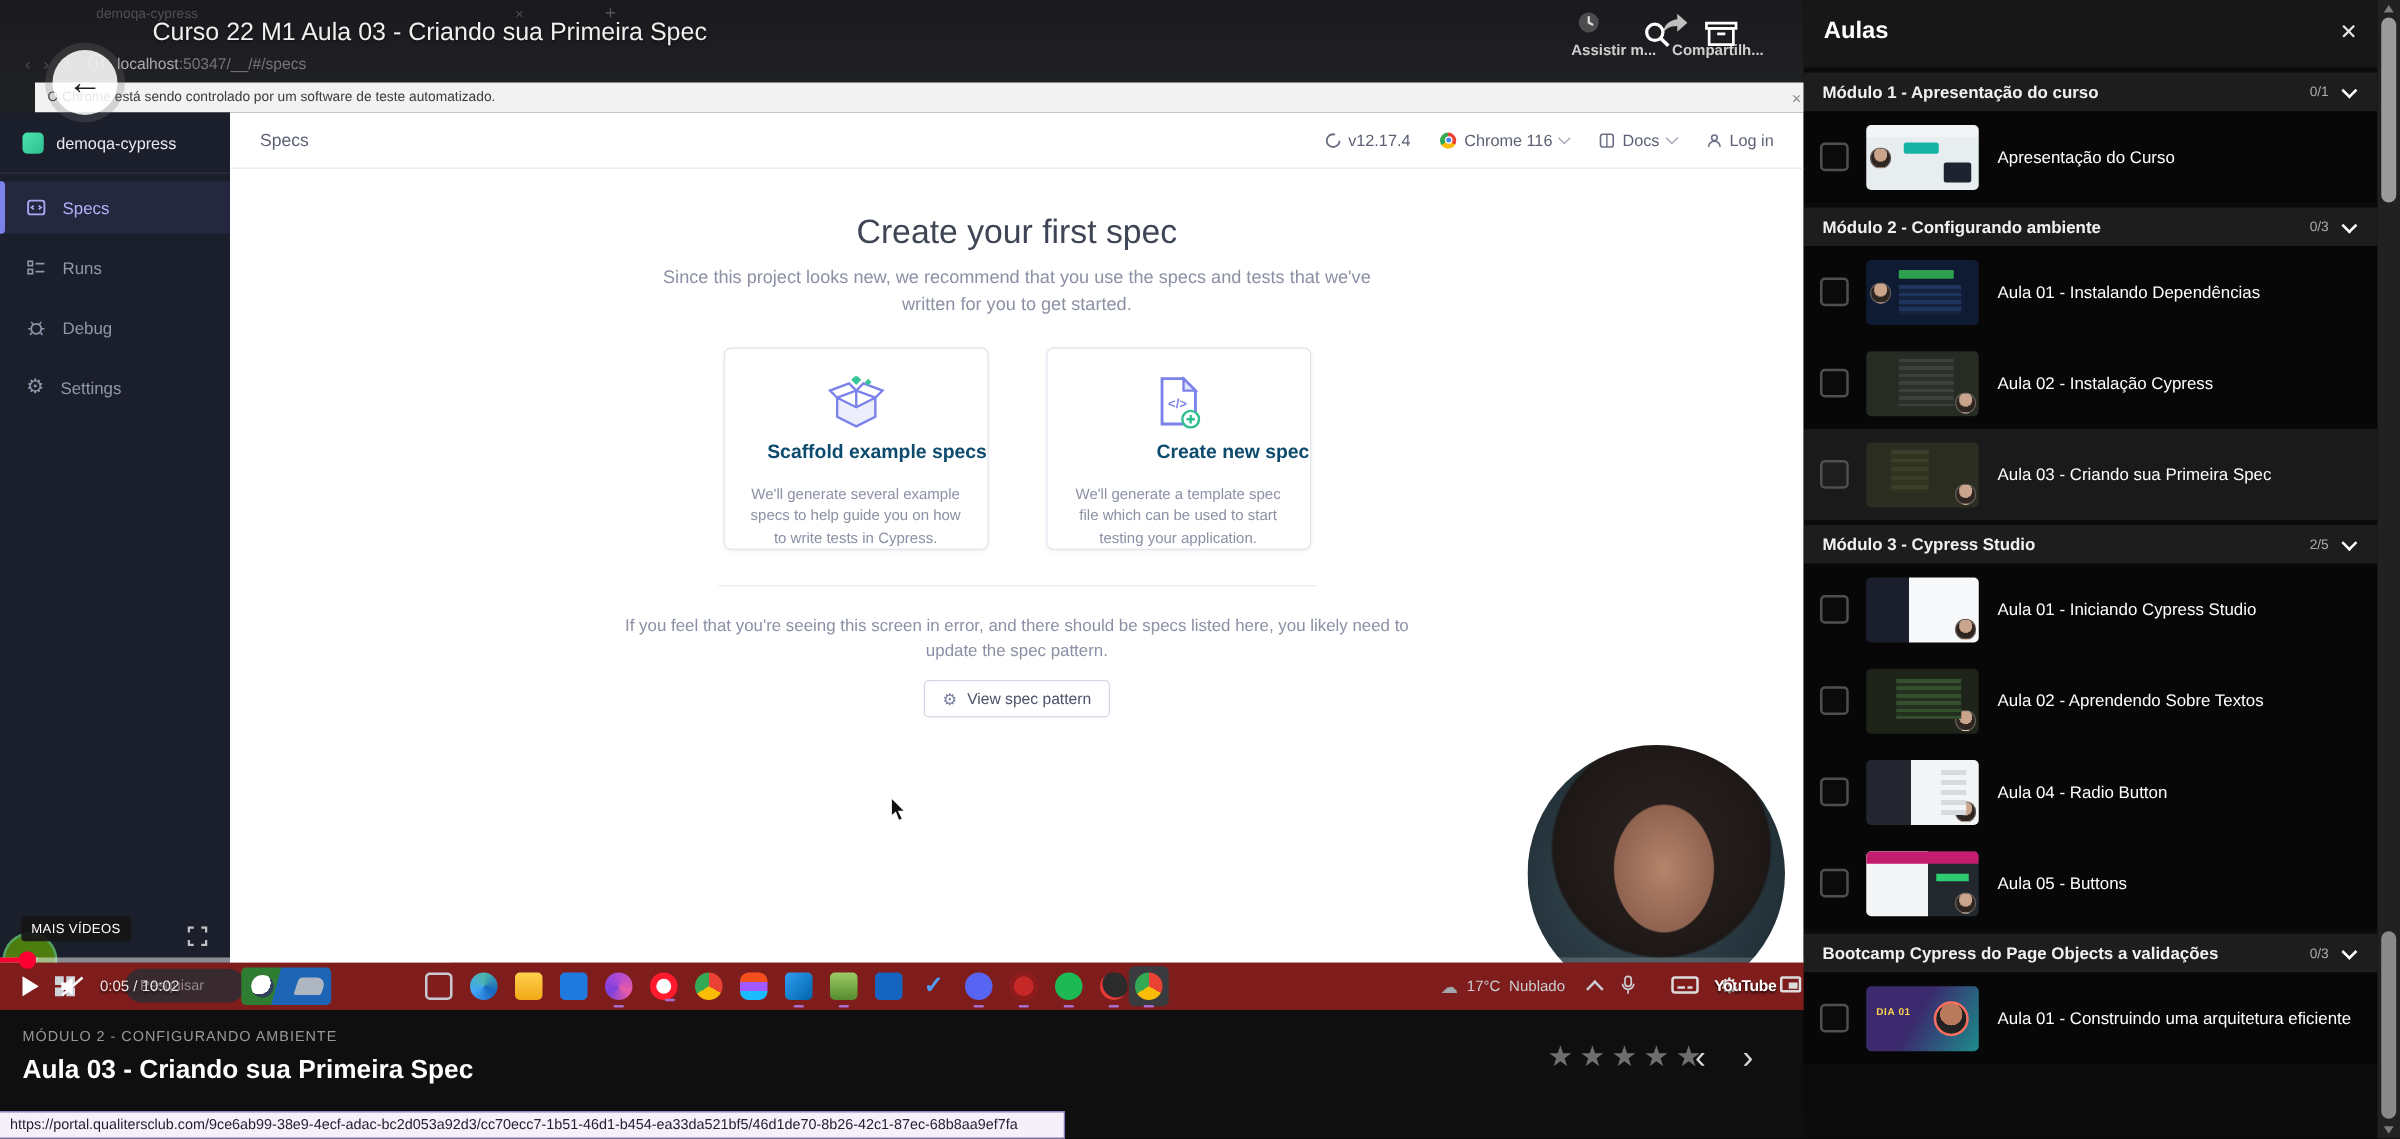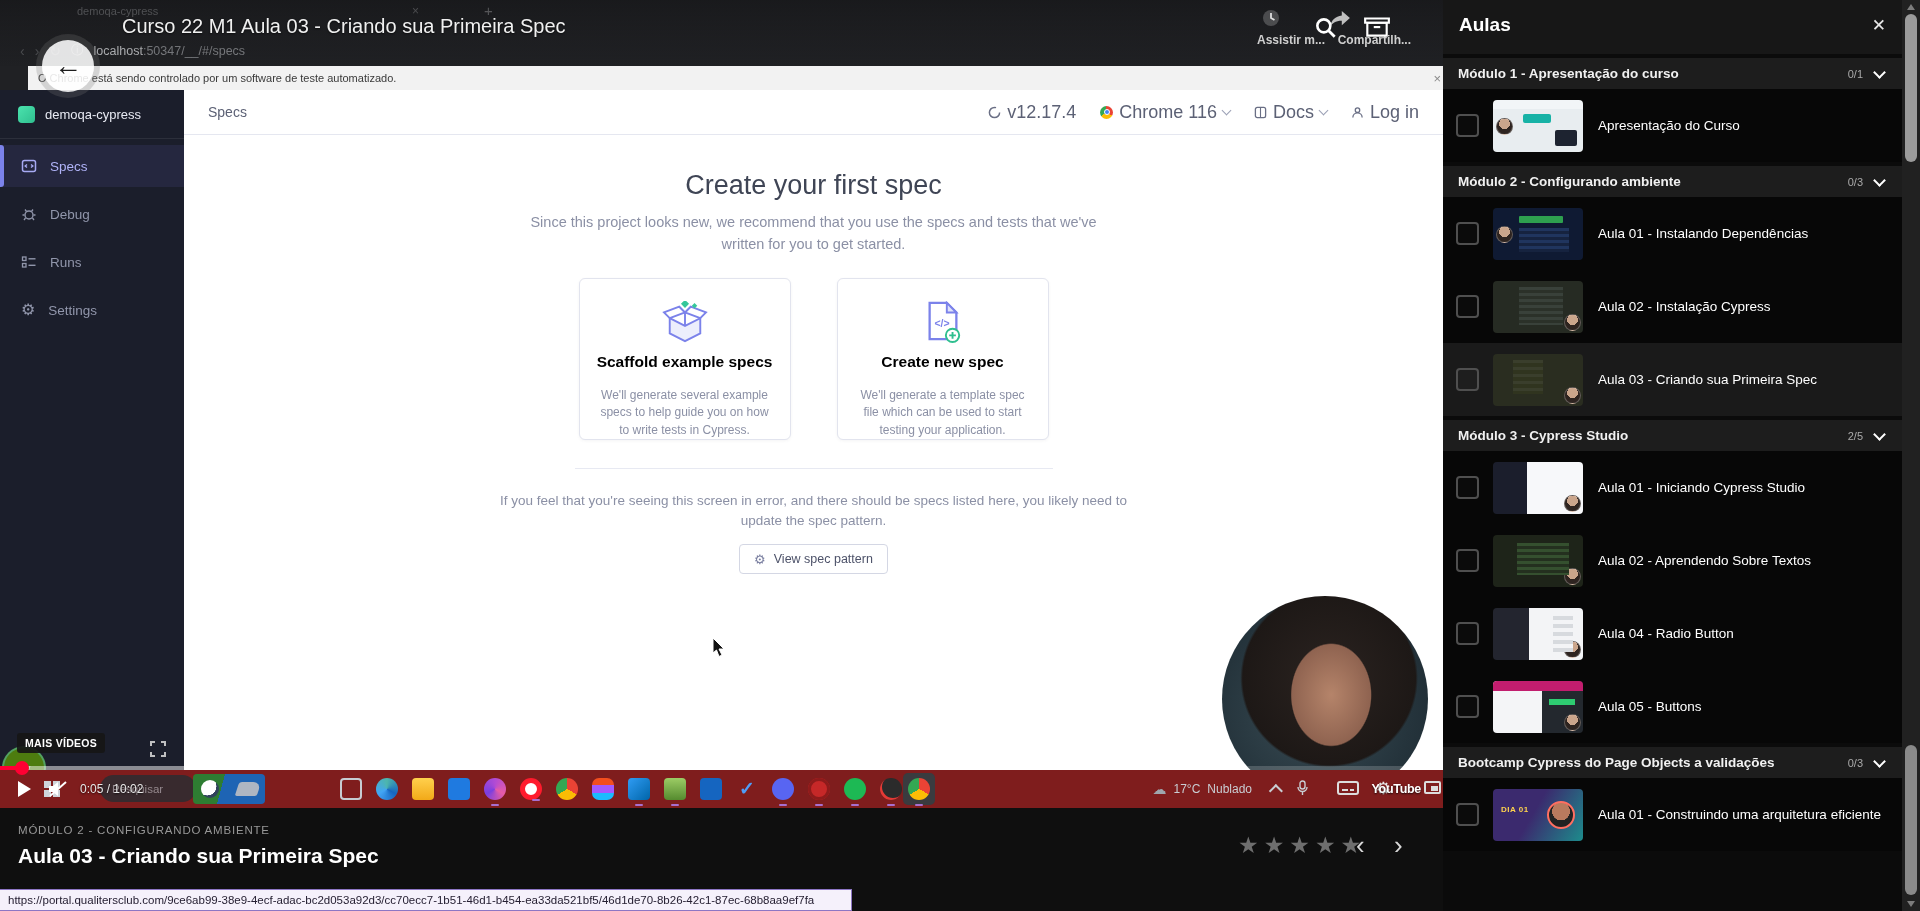--- a/index.html
+++ b/index.html
@@ -46,52 +46,52 @@
   .cy-proj-name{font-size:13px;color:#e8eaf3;}
   .cy-item{height:42px;display:flex;align-items:center;gap:13px;padding-left:21px;color:#9196ab;font-size:13.5px;position:relative;margin-top:6px;}
   .cy-item.active{color:#b0b3f8;background:rgba(125,130,245,.10);}
   .cy-item.active::before{content:"";position:absolute;left:0;top:0;bottom:0;width:4px;background:#7b82ea;border-radius:0 3px 3px 0;}
   .cy-item svg{flex:none;}
   .cy-gear{font-size:16px;line-height:1;}
 
   .cy-main{flex:1;background:#fff;position:relative;}
   .cy-header{height:44px;border-bottom:1px solid #e5e7f0;display:flex;align-items:center;padding:0 24px;}
   .cy-page-title{font-size:14px;color:#5c6175;}
-  .cy-hright{margin-left:auto;display:flex;align-items:center;gap:24px;font-size:18px;color:#5c6175;}
+  .cy-hright{margin-left:auto;display:flex;align-items:center;gap:24px;font-size:13px;color:#5c6175;}
   .cy-hitem{display:flex;align-items:center;gap:6px;}
   .chev{width:6px;height:6px;border-right:1.6px solid #9ba0b5;border-bottom:1.6px solid #9ba0b5;transform:rotate(45deg);margin-top:-3px;}
   .chrome-dot{width:13px;height:13px;border-radius:50%;background:conic-gradient(#ea4335 0 33%,#fbbc05 0 66%,#34a853 0 100%);position:relative;}
   .chrome-dot i{position:absolute;left:3.5px;top:3.5px;width:6px;height:6px;border-radius:50%;background:#4285f4;border:1.5px solid #fff;box-sizing:border-box;}
 
   .cy-content{position:absolute;left:0;top:44px;right:0;bottom:0;text-align:center;}
   .cy-h1{margin-top:36px;font-size:27px;font-weight:400;color:#3f4555;}
   .cy-sub{margin:10px auto 0;width:600px;font-size:14.5px;line-height:1.55;color:#8b90a5;}
   .cards{display:flex;justify-content:center;gap:46px;margin-top:22px;}
   .card{width:210px;height:160px;border:1px solid #e2e4ee;border-radius:6px;background:#fff;box-shadow:0 1px 3px rgba(60,64,90,.06);}
   .card .cic{margin-top:20px;height:46px;display:flex;align-items:center;justify-content:center;}
-  .card h3{margin:8px 0 16px;font-size:15.5px;font-weight:bold;color:#000000;}
+  .card h3{margin:8px 0 16px;font-size:15.5px;font-weight:bold;color:#0c4a6e;text-align:right;}
   .card p{margin:6px 16px 0;font-size:12px;line-height:1.45;color:#8b90a5;}
   .cy-hr{width:478px;margin:28px auto 0;border-top:1px solid #e7e9f2;}
   .cy-foot{margin:22px auto 0;width:660px;font-size:13.5px;line-height:1.5;color:#8b90a5;}
   .pattern-btn{margin-top:13px;display:inline-flex;align-items:center;gap:8px;border:1px solid #d4d7e4;border-radius:4px;
     padding:7px 14px;font-size:12.5px;color:#4d5269;background:#fff;}
   .pattern-btn .g{color:#7a7fa0;font-size:13px;line-height:1;}
 
   .cursor{position:absolute;left:712px;top:637px;z-index:4;}
 
   
   .webcam{position:absolute;left:1222px;top:596px;width:206px;height:206px;border-radius:50%;z-index:5;
     background:
       radial-gradient(58px 74px at 53% 48%, #b5846a 0%, #8f6350 68%, rgba(0,0,0,0) 70%),
       radial-gradient(120px 120px at 52% 40%, #2b2320 0%, #1d1816 72%, rgba(0,0,0,0) 74%),
       radial-gradient(circle at 45% 55%, #3a4d55 0%, #25343c 60%, #1a262d 100%);}
 
   
   .more-videos{position:absolute;left:17px;top:733px;background:rgba(22,22,22,.92);color:#fff;
-    font-size:10.5px;font-weight:bold;padding:4px 8px;border-radius:3px;letter-spacing:.3px;z-index:8;}
+    font-size:10.5px;font-weight:normal;padding:4px 8px;border-radius:3px;letter-spacing:.3px;z-index:8;}
   .cy-badge{position:absolute;left:2px;top:746px;width:44px;height:44px;border-radius:50%;z-index:7;
     background:#4d7c0f;border:2px solid rgba(90,200,180,.5);color:rgba(180,230,220,.7);
     display:flex;align-items:center;justify-content:center;font-size:13px;box-sizing:border-box;}
   .fs-icon{position:absolute;left:150px;top:741px;z-index:8;opacity:.85;}
 
   .progress{position:absolute;left:0;top:766px;width:1443px;height:4px;background:rgba(255,255,255,.18);z-index:9;}
   .buffered{position:absolute;left:0;top:0;height:4px;width:361px;background:rgba(255,255,255,.38);}
   .played{position:absolute;left:0;top:0;height:4px;width:22px;background:#f03;}
   .knob{position:absolute;left:15px;top:-5px;width:14px;height:14px;border-radius:50%;background:#f03;}
 
@@ -255,33 +255,33 @@
         </div>
         <div class="cy-item active">
           <svg width="16" height="16" viewBox="0 0 16 16">
               <rect x="1.5" y="2.5" width="13" height="11" rx="2" stroke="#a7aaf2" fill="none" stroke-width="1.5"></rect>
               <path d="M6 6.5 4.2 8 6 9.5M10 6.5 11.8 8 10 9.5" stroke="#a7aaf2" stroke-width="1.4" fill="none"></path>
             </svg>
           <span>Specs</span>
         </div>
         <div class="cy-item">
           <svg width="16" height="16" viewBox="0 0 16 16">
-              <circle cx="8" cy="9" r="4" stroke="#9196ab" fill="none" stroke-width="1.4"></circle>
-              <path d="M5.5 5.5 4 3.5M10.5 5.5 12 3.5M3.5 9H1.5M14.5 9h-2M4.5 12 3 14M11.5 12 13 14" stroke="#9196ab" stroke-width="1.3"></path>
-            </svg>
-          <span>Debug</span>
-        </div>
-        <div class="cy-item">
-          <svg width="16" height="16" viewBox="0 0 16 16">
               <rect x="1.5" y="3" width="3.5" height="3.5" stroke="#9196ab" fill="none" stroke-width="1.3"></rect>
               <path d="M7.5 4.8h7" stroke="#9196ab" stroke-width="1.4"></path>
               <rect x="1.5" y="9.5" width="3.5" height="3.5" stroke="#9196ab" fill="none" stroke-width="1.3"></rect>
               <path d="M7.5 11.3h7" stroke="#9196ab" stroke-width="1.4"></path>
             </svg>
           <span>Runs</span>
+        </div>
+        <div class="cy-item">
+          <svg width="16" height="16" viewBox="0 0 16 16">
+              <circle cx="8" cy="9" r="4" stroke="#9196ab" fill="none" stroke-width="1.4"></circle>
+              <path d="M5.5 5.5 4 3.5M10.5 5.5 12 3.5M3.5 9H1.5M14.5 9h-2M4.5 12 3 14M11.5 12 13 14" stroke="#9196ab" stroke-width="1.3"></path>
+            </svg>
+          <span>Debug</span>
         </div>
         <div class="cy-item">
           <span class="cy-gear">⚙</span>
           <span>Settings</span>
         </div>
       </div>
 
       <div class="cy-main">
         <div class="cy-header">
           <span class="cy-page-title">Specs</span>

